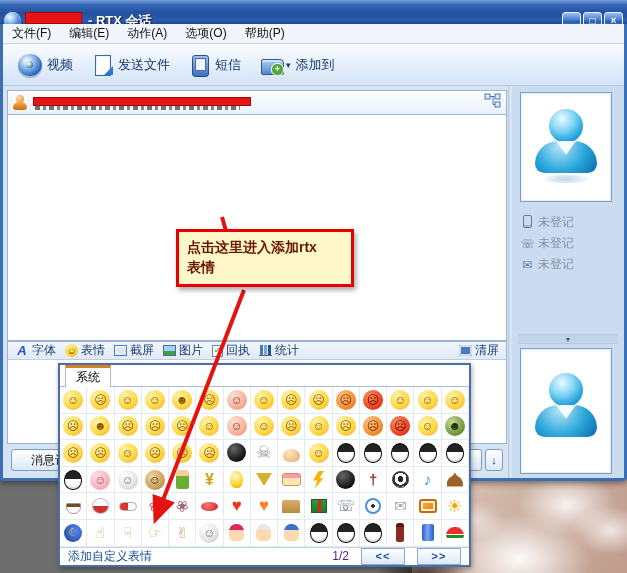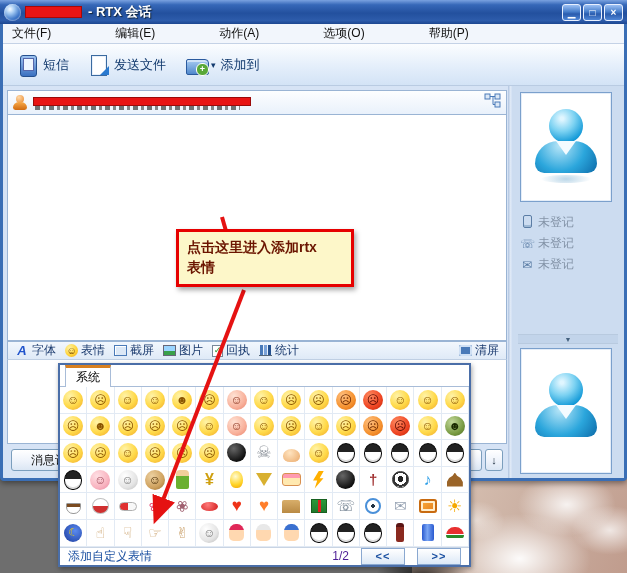--- a/index.html
+++ b/index.html
@@ -16,33 +16,33 @@
       radial-gradient(55px 35px at 92% 55%, rgba(255,255,255,.75), rgba(255,255,255,0) 70%),
       radial-gradient(40px 28px at 30% 45%, rgba(255,255,255,.5), rgba(255,255,255,0) 70%),
       linear-gradient(115deg,#dcc7b8 0%,#cdb3a5 45%,#c09c8d 100%);}
   .desktop-shadow{position:absolute;left:375px;top:84px;width:95px;height:18px;
     background:radial-gradient(50% 100% at 50% 100%, rgba(0,0,0,.8), rgba(0,0,0,0));}
 
   
   .win{position:absolute;left:0;top:0;width:627px;height:481px;z-index:10;display:flex;flex-direction:column;
     border:3px solid #3a6eb5;border-top:none;border-radius:0 0 4px 4px;background:#d6e3f5;
     box-shadow:0 2px 6px rgba(0,0,0,.45);}
-  .titlebar{height:24px;flex:0 0 24px;display:flex;align-items:center;padding:4px 4px;
+  .titlebar{height:24px;flex:0 0 24px;display:flex;align-items:flex-start;padding:12px 4px;
     background:linear-gradient(180deg,#7aa2e0 0%,#3668b8 20%,#23509e 55%,#2d5cab 85%,#1c4690 100%);
-    margin:0 -3px;}
+    margin:0 -3px;text-decoration:underline;}
   .app-icon{width:17px;height:17px;border-radius:50%;margin-right:4px;flex:0 0 17px;
     background:radial-gradient(circle at 35% 30%,#e8f4ff 5%,#9cc4f0 30%,#2a66c0 70%,#123a7e);
     box-shadow:inset 0 0 2px #fff;}
   .title-redact{width:57px;height:12px;background:#e81414;border:1px solid #a80808;margin-right:6px;}
   .title-text{color:#fff;font-size:13px;font-weight:bold;text-shadow:1px 1px 1px #123;white-space:nowrap;}
   .win-controls{margin-left:auto;display:flex;gap:2px;}
   .wc{width:19px;height:17px;border-radius:3px;border:1px solid #e8f0ff;color:#fff;font-size:10px;font-weight:bold;
     display:flex;align-items:center;justify-content:center;
     background:linear-gradient(180deg,#9cc0f4,#477ecb 45%,#2a5cae 60%,#4f86d6);cursor:default;}
-  .menubar{height:20px;flex:0 0 20px;display:flex;align-items:center;background:#f2f6fc;border-bottom:1px solid #c4d2e6;font-size:12px;color:#111;gap:46px;}
+  .menubar{height:20px;flex:0 0 20px;display:flex;align-items:center;background:#f2f6fc;border-bottom:1px solid #c4d2e6;font-size:12px;color:#111;}
   .menu-item{padding:2px 9px;}
   .toolbar{height:42px;flex:0 0 42px;display:flex;align-items:center;gap:2px;padding:0 6px;
     background:linear-gradient(180deg,#fbfdff,#e2edfa 60%,#d3e3f6);border-bottom:1px solid #b9cbe2;}
   .tb-item{display:flex;align-items:center;gap:5px;padding:3px 9px;border-radius:3px;font-size:13px;color:#123a6e;}
   .tb-caret{font-size:9px;color:#123a6e;margin-left:-2px;}
   
   .ic{display:inline-block;position:relative;}
   .ic-video{width:24px;height:22px;border-radius:50%;
     background:radial-gradient(circle at 38% 32%,#eaf4ff 8%,#8cb8ec 35%,#2a6ac0 70%,#0e3a7e);box-shadow:0 2px 1px rgba(20,50,100,.3);}
   .ic-video::after{content:"";position:absolute;left:8px;top:7px;width:7px;height:7px;border-radius:50%;
@@ -242,26 +242,30 @@
     <div class="menubar">
       <span class="menu-item">文件(F)</span>
       <span class="menu-item">编辑(E)</span>
       <span class="menu-item">动作(A)</span>
       <span class="menu-item">选项(O)</span>
       <span class="menu-item">帮助(P)</span>
     </div>
 
     <div class="toolbar">
       <span class="tb-item">
-        <span class="ic ic-sms"></span>
-        <span>短信</span>
+        <span class="ic ic-video"></span>
+        <span>视频</span>
       </span>
       <span class="tb-item">
         <span class="ic ic-file"></span>
         <span>发送文件</span>
+      </span>
+      <span class="tb-item">
+        <span class="ic ic-sms"></span>
+        <span>短信</span>
       </span>
       <span class="tb-item">
         <span class="ic ic-addto"></span>
         <span class="tb-caret">▾</span>
         <span>添加到</span>
       </span>
     </div>
 
     <div class="content">
 

